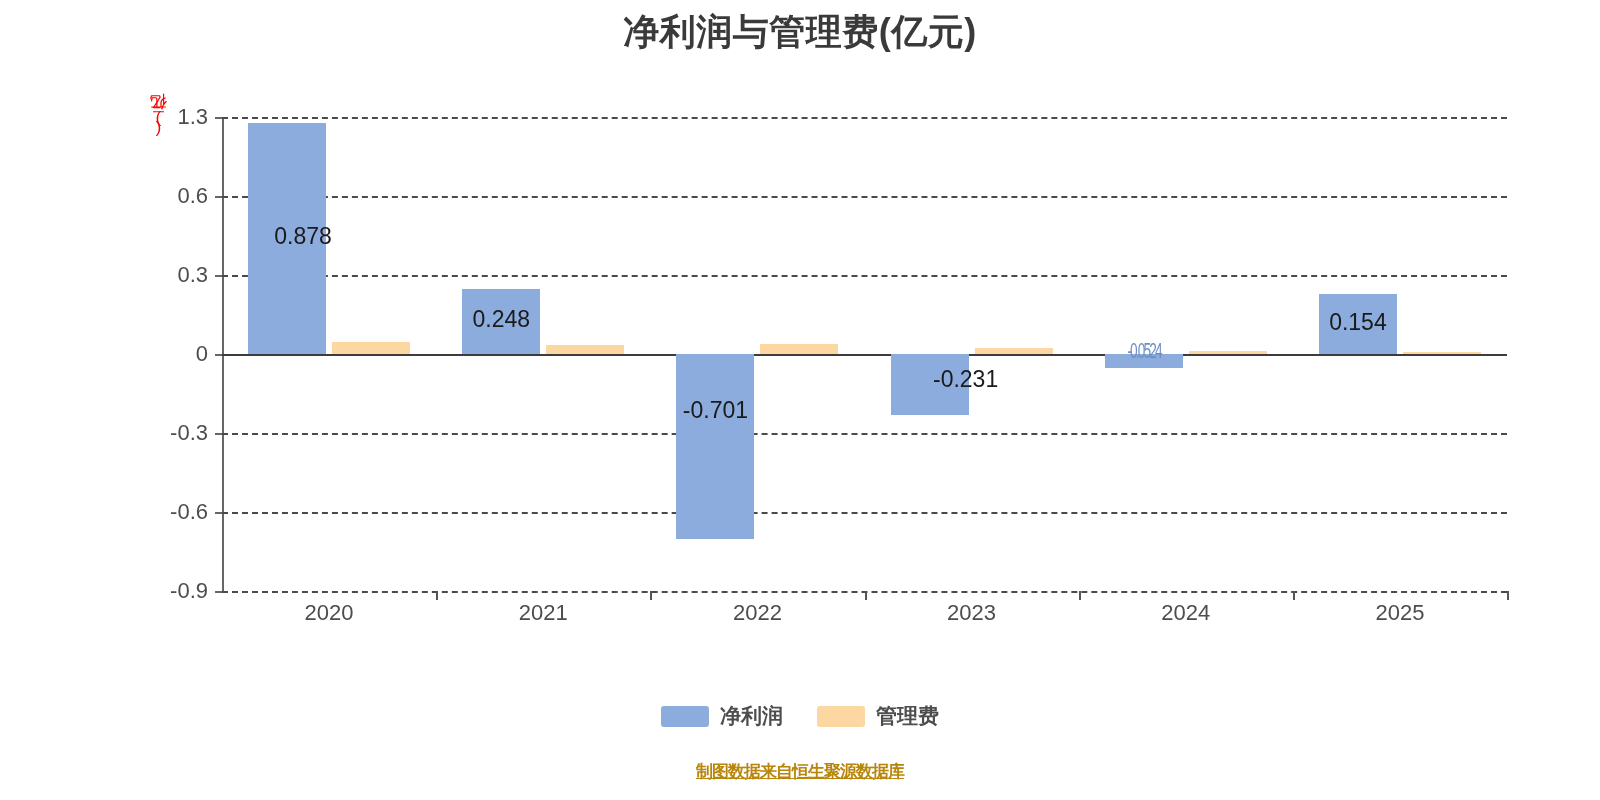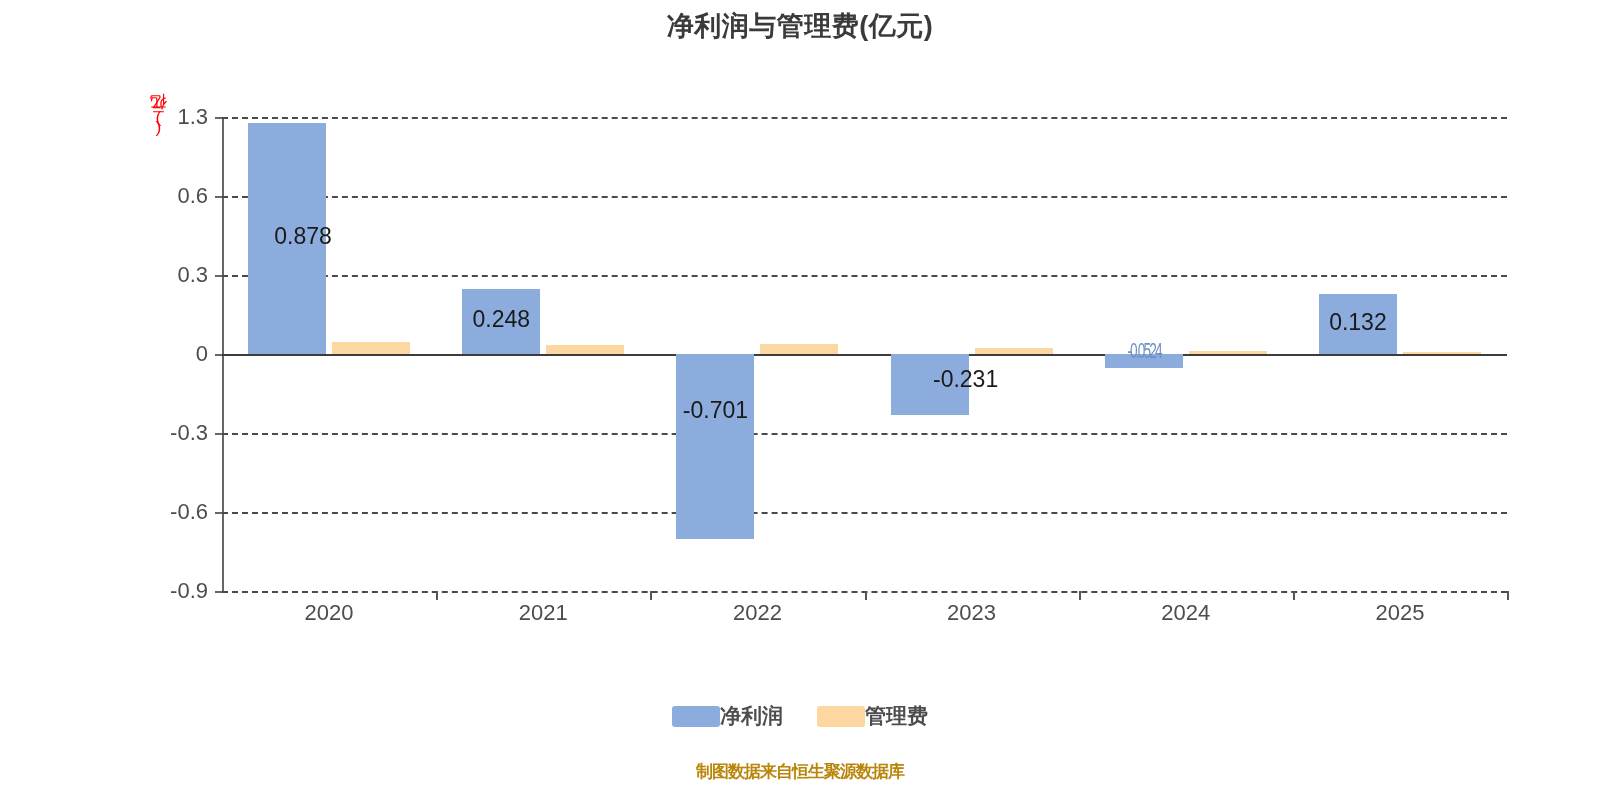--- a/index.html
+++ b/index.html
@@ -21,21 +21,21 @@
     background: #ffffff;
   }
 
   
   .chart-title {
     position: absolute;
     top: 8px;
     left: 0;
     width: 1600px;
     text-align: center;
-    font-size: 27px;
+    font-size: 36px;
     font-weight: bold;
     color: #3a3a3a;
     letter-spacing: 0.5px;
   }
 
   
   .plot-area {
     position: absolute;
     left: 222px;
     top: 117px;
@@ -156,20 +156,21 @@
     left: 0;
     width: 1600px;
     display: flex;
     justify-content: center;
     align-items: center;
     gap: 34px;
   }
   .legend-item {
     display: flex;
     align-items: center;
+    gap: 11px;
   }
   .legend-swatch {
     width: 48px;
     height: 21px;
     border-radius: 3px;
   }
   .legend-text {
     font-size: 21px;
     color: #4d4d4d;
     font-weight: 600;
@@ -179,20 +180,21 @@
   .footer-note {
     position: absolute;
     top: 760px;
     left: 0;
     width: 1600px;
     text-align: center;
     font-size: 17px;
     font-weight: bold;
     color: #b8860b;
     letter-spacing: -1px;
+    text-decoration: underline;
   }
 </style>
 </head>
 <body>
 
 <div id="chart-root">
 
   <div class="chart-title">净利润与管理费(亿元)</div>
 
   <div class="axis-y-line"></div>
@@ -224,21 +226,21 @@
       <div class="bar admin" title="2022 管理费 0.037" style="left: 538.417px; top: 227.257px; width: 78px; height: 9.74333px; background: rgb(252, 215, 161);"></div>
       <div class="bar-label" style="left: 493.417px; top: 249px; margin-top: 31px;">-0.701</div>
       <div class="bar net" title="2023 净利润 -0.231" style="left: 668.583px; top: 237px; width: 78px; height: 60.83px; background: rgb(140, 172, 222);"></div>
       <div class="bar admin" title="2023 管理费 0.024" style="left: 752.583px; top: 230.68px; width: 78px; height: 6.32px; background: rgb(252, 215, 161);"></div>
       <div class="bar-label" style="left: 707.583px; top: 249px; margin-left: 36px;">-0.231</div>
       <div class="bar net" title="2024 净利润 -0.0524" style="left: 882.75px; top: 237px; width: 78px; height: 13.7987px; background: rgb(140, 172, 222);"></div>
       <div class="bar admin" title="2024 管理费 0.013" style="left: 966.75px; top: 233.577px; width: 78px; height: 3.42333px; background: rgb(252, 215, 161);"></div>
       <div class="bar-label clipped" style="left: 921.75px; top: 221px; width: 110px; text-align: center; transform: translateX(-50%) scaleX(0.62);">-0.0524</div>
       <div class="bar net" title="2025 净利润 0.227" style="left: 1096.92px; top: 177.223px; width: 78px; height: 59.7767px; background: rgb(140, 172, 222);"></div>
       <div class="bar admin" title="2025 管理费 0.008" style="left: 1180.92px; top: 234.893px; width: 78px; height: 2.10667px; background: rgb(252, 215, 161);"></div>
-      <div class="bar-label" style="left: 1135.92px; top: 192.112px;">0.132</div>
+      <div class="bar-label" style="left: 1135.92px; top: 192.112px;">0.154</div>
     </div>
 
   <div class="ylabels-wrap" id="ylabels-wrap">
       <div class="ytick-label" style="top: 0px;">1.3</div>
       <div class="ytick-label" style="top: 79px;">0.6</div>
       <div class="ytick-label" style="top: 158px;">0.3</div>
       <div class="ytick-label" style="top: 237px;">0</div>
       <div class="ytick-label" style="top: 316px;">-0.3</div>
       <div class="ytick-label" style="top: 395px;">-0.6</div>
       <div class="ytick-label" style="top: 474px;">-0.9</div>

